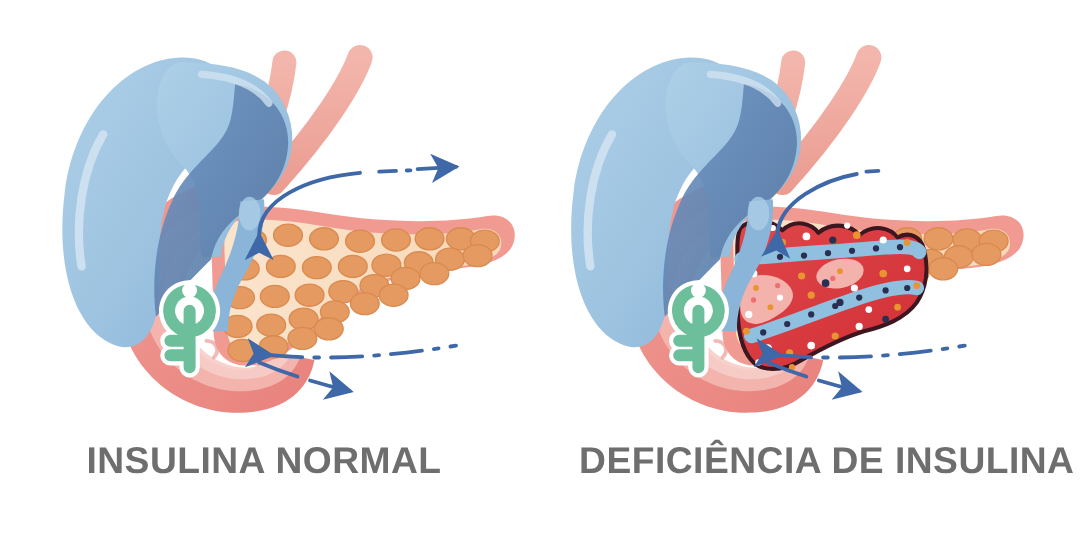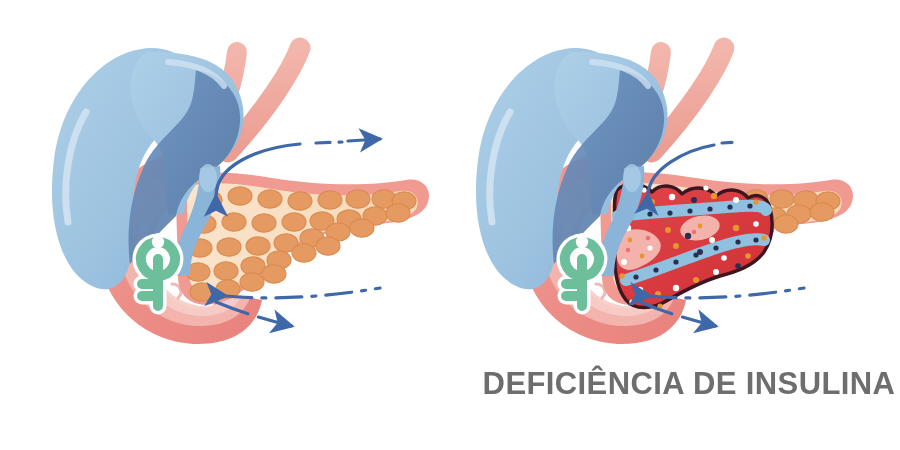--- a/index.html
+++ b/index.html
@@ -483,16 +483,17 @@
         <path d="M648,194 C650,168 686,150 714,145" marker-start="url(#arrowheadBlue)"></path>
         <path d="M722,143 L738,142" stroke-dasharray="10 8"></path>
 
         <path d="M650,296 C692,300 744,298 804,288" stroke-dasharray="26 10 4 10" marker-start="url(#arrowheadBlue)"></path>
 
         <path d="M640,302 C664,312 690,320 716,326" stroke-dasharray="34 11" marker-end="url(#arrowheadBlue)"></path>
       </g>
     </g>
   </svg>
 
+  <div id="caption-left" class="panel-caption">INSULINA NORMAL</div>
 
   <div id="caption-right" class="panel-caption">DEFICIÊNCIA DE INSULINA</div>
 
 </div>
 
 </body></html>

